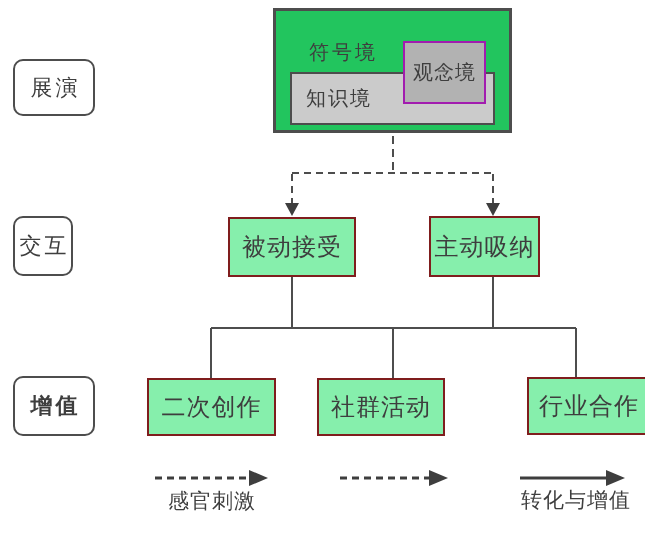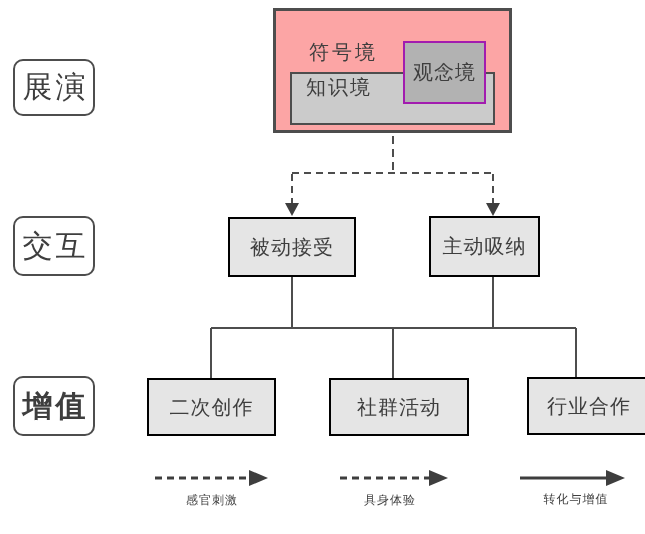--- a/index.html
+++ b/index.html
@@ -20,75 +20,75 @@
     pointer-events: none;
   }
   .rowlabel {
     position: absolute;
     display: flex;
     align-items: center;
     justify-content: center;
     background: #ffffff;
     border: 2px solid #4d4d4d;
     border-radius: 10px;
-    font-size: 30px;
+    font-size: 22px;
     letter-spacing: 3px;
     text-indent: 3px;
     text-align: right;
   }
   .node {
     position: absolute;
     display: flex;
     align-items: center;
     justify-content: center;
-    background: #e5e5e5;
-    border: 2px solid #000000;
-    font-size: 20px;
+    background: #86efac;
+    border: 2px solid #7f1d1d;
+    font-size: 24px;
     letter-spacing: 1px;
   }
   .group-outer {
     position: absolute;
     left: 273px; top: 8px;
     width: 239px; height: 125px;
-    background: #fca5a5;
+    background: #22c55e;
     border: 3px solid #4d4d4d;
   }
   .group-label {
     position: absolute;
     left: 33px; top: 28px;
     font-size: 20px;
     letter-spacing: 3px;
   }
   .knowledge-box {
     position: absolute;
     left: 14px; top: 61px;
     width: 205px; height: 53px;
     background: #cbcbcb;
     border: 2px solid #4d4d4d;
     display: flex;
-    align-items: flex-start;
+    align-items: center;
     z-index: 1;
   }
   .knowledge-box .lbl { margin-left: 14px; font-size: 20px; letter-spacing: 2px; }
   .concept-box {
     position: absolute;
     left: 127px; top: 30px;
     width: 83px; height: 63px;
     background: #b2b2b2;
     border: 2px solid #a21caf;
     display: flex;
     align-items: center;
     justify-content: center;
     font-size: 20px;
     letter-spacing: 1px;
     z-index: 2;
   }
   .legend-label {
     position: absolute;
-    font-size: 12px;
+    font-size: 21px;
     letter-spacing: 1px;
     text-align: center;
     line-height: 27px;
   }
 </style>
 </head>
 <body>
 
 <div class="canvas">
 
@@ -110,37 +110,36 @@
 
     <path d="M155 478 L249 478" stroke="#3e3e3e" stroke-width="3" stroke-dasharray="7 5" fill="none"></path>
     <polygon points="249,470 249,486 268,478" fill="#3e3e3e"></polygon>
     <path d="M340 478 L429 478" stroke="#3e3e3e" stroke-width="3" stroke-dasharray="7 5" fill="none"></path>
     <polygon points="429,470 429,486 448,478" fill="#3e3e3e"></polygon>
     <path d="M520 478 L606 478" stroke="#3e3e3e" stroke-width="3" fill="none"></path>
     <polygon points="606,470 606,486 625,478" fill="#3e3e3e"></polygon>
   </svg>
 
   <div class="rowlabel" style="left:13px; top:59px; width:82px; height:57px;">展演</div>
-  <div class="rowlabel" style="left:13px; top:216px; width:82px; height:60px;">交互</div>
+  <div class="rowlabel" style="left:13px; top:216px; width:60px; height:60px;">交互</div>
   <div class="rowlabel" style="left:13px; top:376px; width:82px; height:60px;font-weight:bold;">增值</div>
 
   <div class="group-outer">
     <span class="group-label">符号境</span>
     <div class="knowledge-box">
       <span class="lbl">知识境</span>
     </div>
     <div class="concept-box">观念境</div>
   </div>
 
   <div class="node" style="left:228px; top:217px; width:128px; height:60px;">被动接受</div>
   <div class="node" style="left:429px; top:216px; width:111px; height:61px;">主动吸纳</div>
 
   <div class="node" style="left:147px; top:378px; width:129px; height:58px;">二次创作</div>
-  <div class="node" style="left:329px; top:378px; width:140px; height:58px;">社群活动</div>
+  <div class="node" style="left:317px; top:378px; width:128px; height:58px;">社群活动</div>
   <div class="node" style="left:527px; top:377px; width:124px; height:58px;text-align:center;">行业合作</div>
 
   <div class="legend-label" style="left:156px; top:487px; width:112px;">感官刺激</div>
-  <div class="legend-label" style="left:334px; top:487px; width:112px;">具身体验</div>
   <div class="legend-label" style="left:514px; top:486px; width:124px;">
     <span style="display:block;">转化与增值</span>
   </div>
 
 </div>
 
 </body></html>

